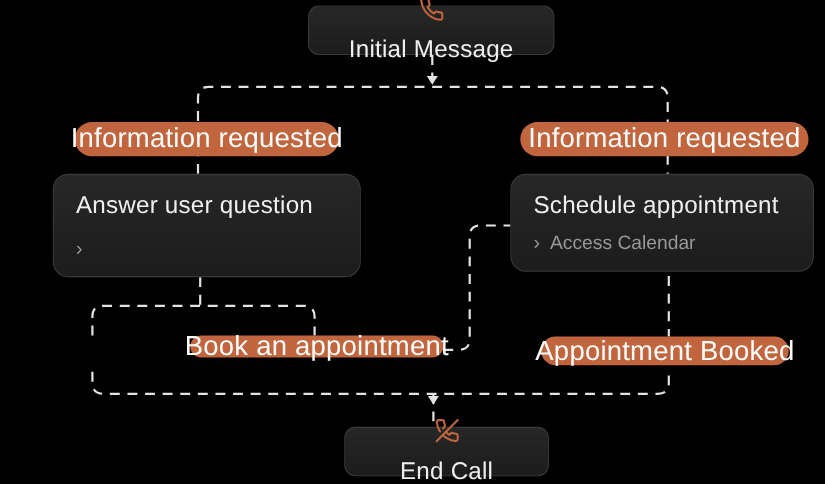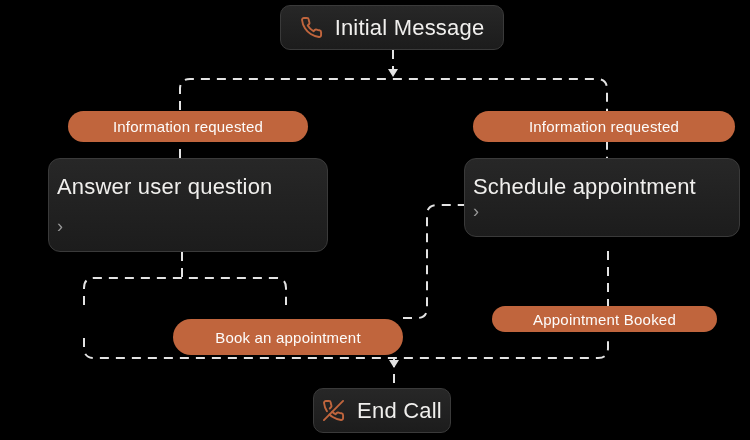--- a/index.html
+++ b/index.html
@@ -34,39 +34,40 @@
   .connectors polygon{
     fill:var(--connector);
     stroke:none;
   }
   .node{
     position:absolute;
     z-index:2;
     background:linear-gradient(180deg,#272727,#1c1c1c);
     border:1px solid var(--node-border);
     border-radius:12px;
+    flex-direction:column;
   }
   .node.small{
     display:flex;align-items:center;justify-content:center;
     gap:12px;
     border-radius:10px;
   }
   .node.small .node-label{
     color:var(--text-primary);
     font-size:22px;
     letter-spacing:.2px;
     white-space:nowrap;
   }
   .node .icon{
     width:23px;height:23px;flex:0 0 auto;
     display:block;
   }
   .node.big{
-    padding:15px 8px;
-    display:flex;flex-direction:column;justify-content:space-between;
+    padding:15px 20px;
+    display:flex;flex-direction:column;justify-content:space-between;border-radius:14px;
   }
   .node-title{
     color:var(--text-primary);
     font-size:22px;
     letter-spacing:.2px;
     white-space:nowrap;
   }
   .node-action{
     display:flex;align-items:center;gap:9px;
     color:var(--text-secondary);
@@ -78,21 +79,21 @@
     line-height:1;
     transform:translateY(-1px);
   }
   .pill{
     position:absolute;
     z-index:2;
     background:var(--accent);
     border-radius:999px;
     display:flex;align-items:center;justify-content:center;
     color:var(--pill-text);
-    font-size:15px;
+    font-size:25px;
     font-weight:500;
     letter-spacing:.2px;
     white-space:nowrap;
   }
 </style>
 </head>
 <body>
 
 <div class="canvas">
 
@@ -124,33 +125,34 @@
 
   <div class="pill" style="left:473px;top:111px;width:262px;height:31px">Information requested</div>
 
   <div class="node big" style="left:48px;top:158px;width:280px;height:94px">
     <div class="node-title">Answer user question</div>
     <div class="node-action">
       <span class="chev">›</span>
     </div>
   </div>
 
-  <div class="node big" style="left:464px;top:158px;width:276px;height:79px">
+  <div class="node big" style="left:464px;top:158px;width:276px;height:89px">
     <div class="node-title">Schedule appointment</div>
     <div class="node-action">
       <span class="chev">›</span>
+      <span>Access Calendar</span>
     </div>
   </div>
 
 
-  <div class="pill" style="left:173px;top:319px;width:230px;height:36px">Book an appointment</div>
+  <div class="pill" style="left:173px;top:305px;width:230px;height:20px">Book an appointment</div>
 
   <div class="pill" style="left:492px;top:306px;width:225px;height:26px">Appointment Booked</div>
 
-  <div class="node small" style="left:313px;top:388px;width:138px;height:45px">
+  <div class="node small" style="left:313px;top:388px;width:186px;height:45px">
     <svg class="icon" viewBox="0 0 24 24" fill="none" stroke="var(--accent)" stroke-width="2" stroke-linecap="round" stroke-linejoin="round">
       <path d="M10.68 13.31a16 16 0 0 0 3.41 2.6l1.27-1.27a2 2 0 0 1 2.11-.45 12.84 12.84 0 0 0 2.81.7 2 2 0 0 1 1.72 2v3a2 2 0 0 1-2.18 2 19.79 19.79 0 0 1-8.63-3.07 19.42 19.42 0 0 1-3.33-2.67m-2.67-3.34a19.79 19.79 0 0 1-3.07-8.63A2 2 0 0 1 4.11 2h3a2 2 0 0 1 2 1.72 12.84 12.84 0 0 0 .7 2.81 2 2 0 0 1-.45 2.11L8.09 9.91"></path>
       <line x1="22" x2="2" y1="2" y2="22"></line>
     </svg>
     <span class="node-label">End Call</span>
   </div>
 
 </div>
 
 </body></html>

